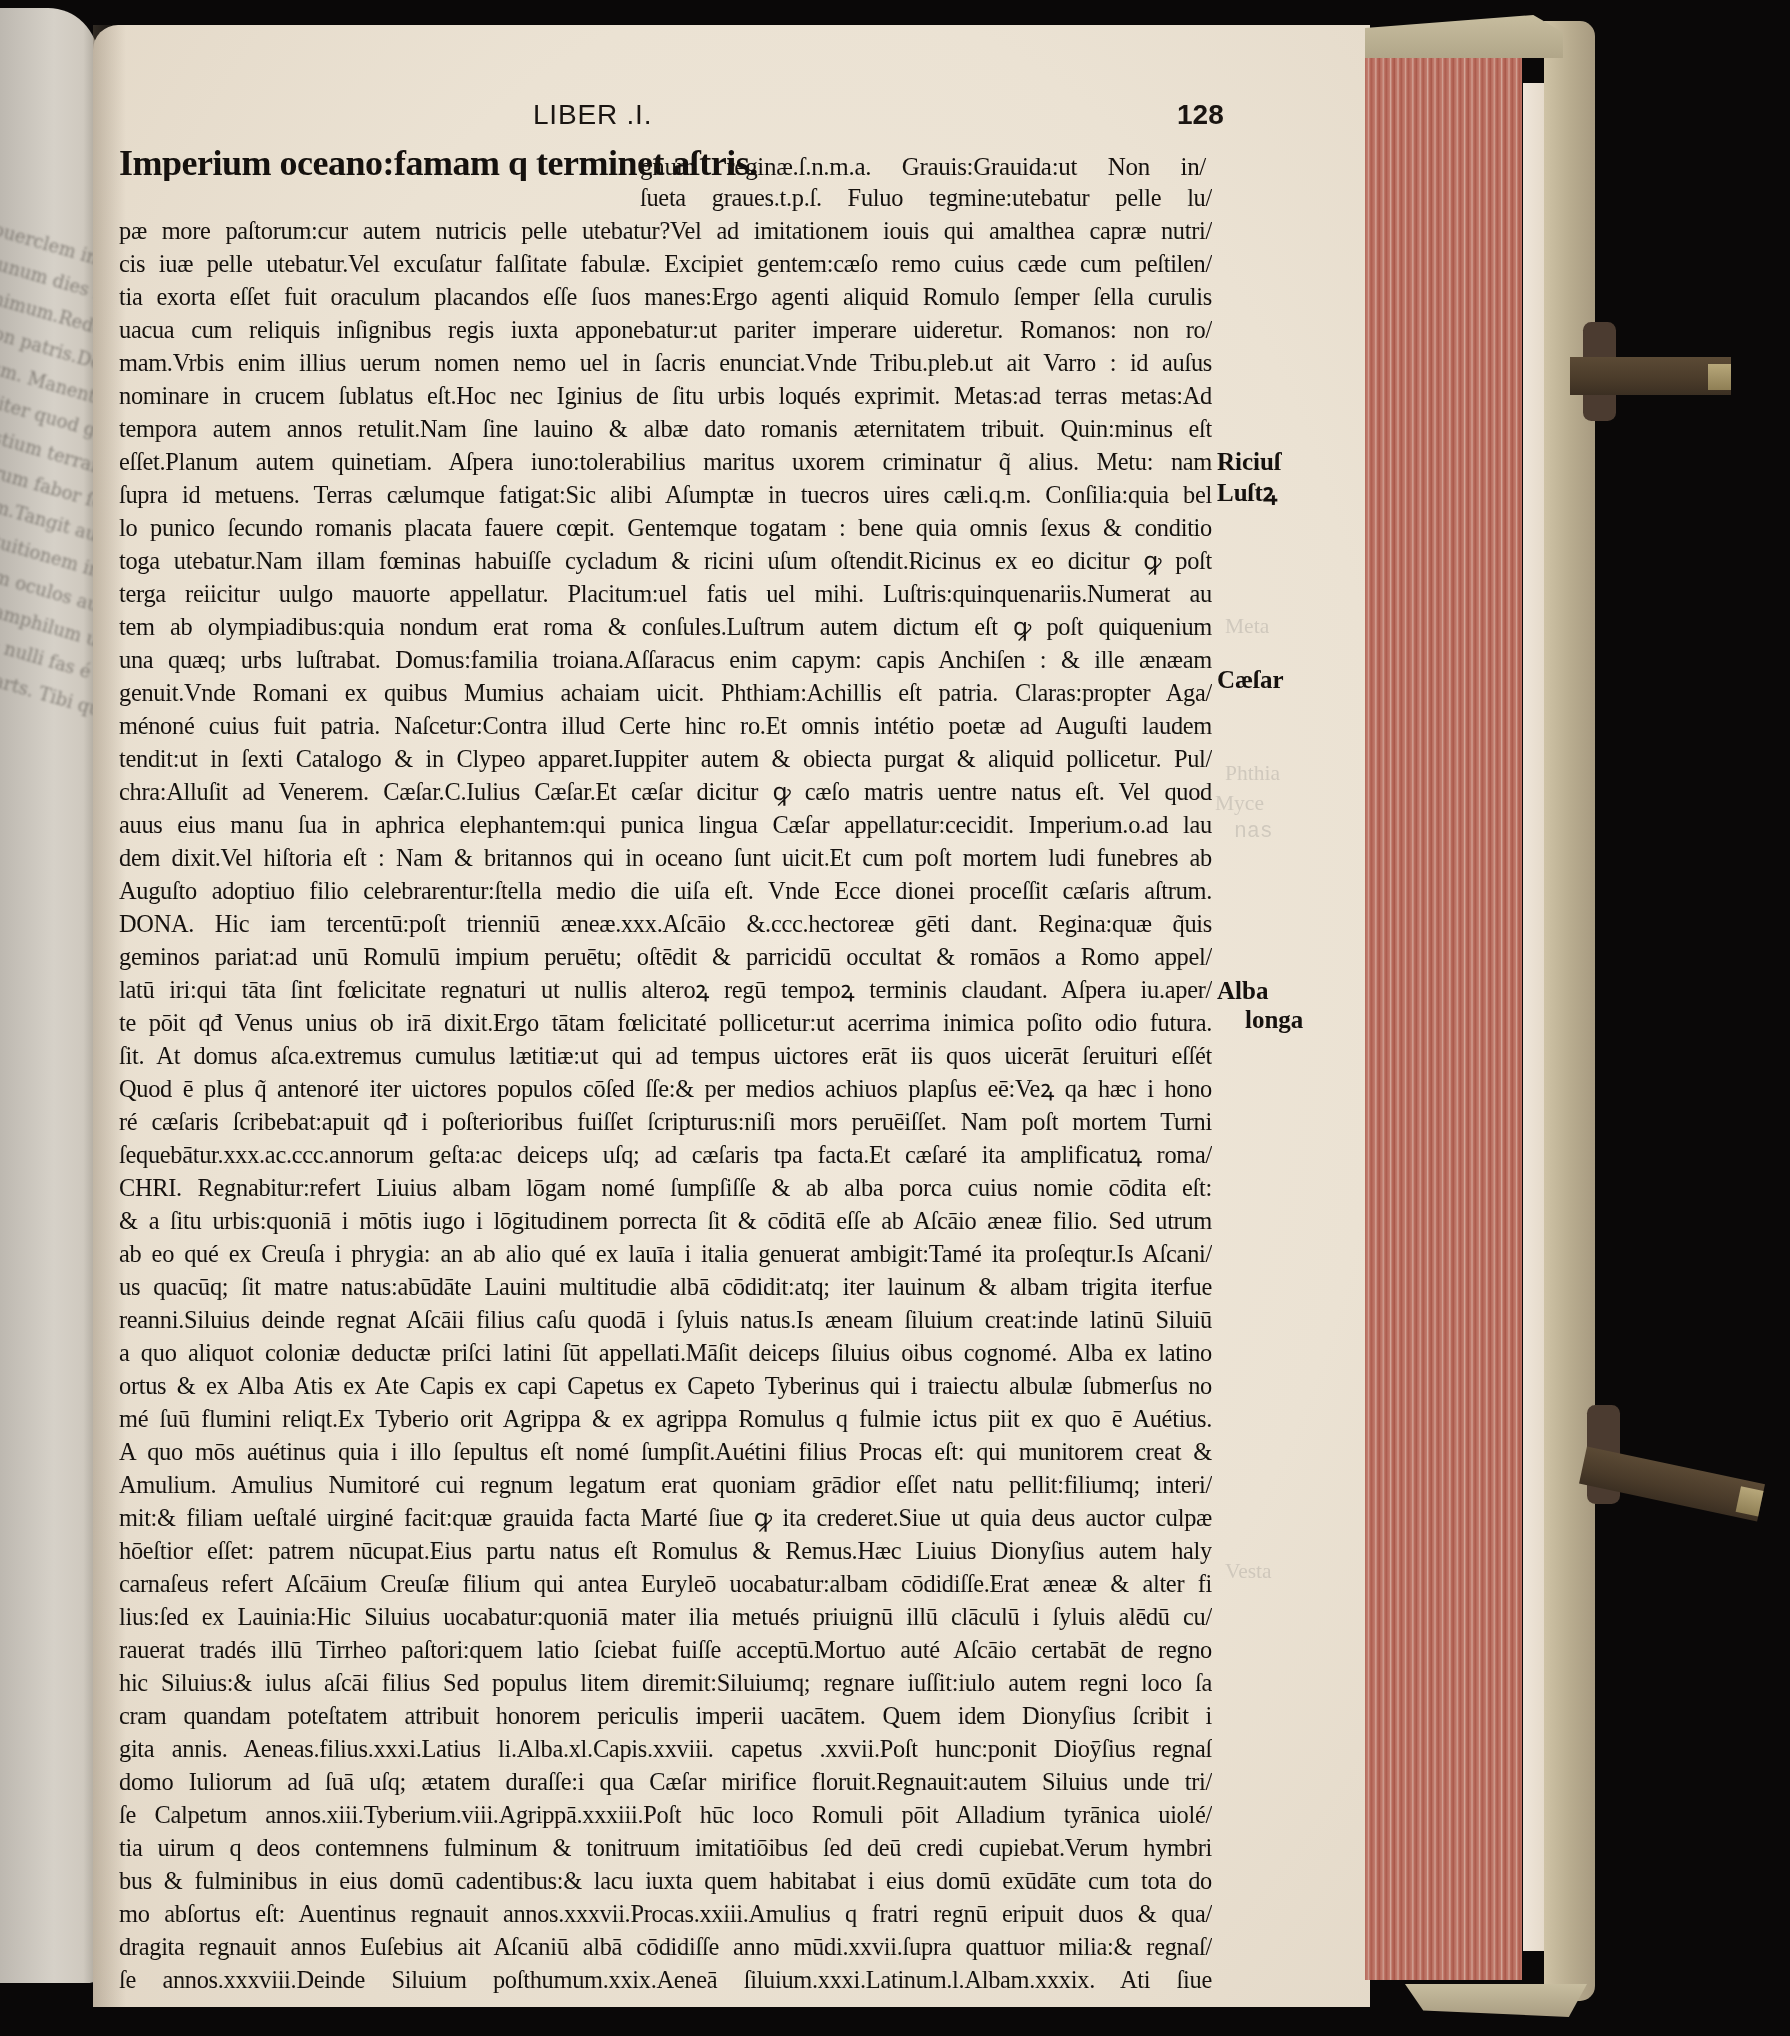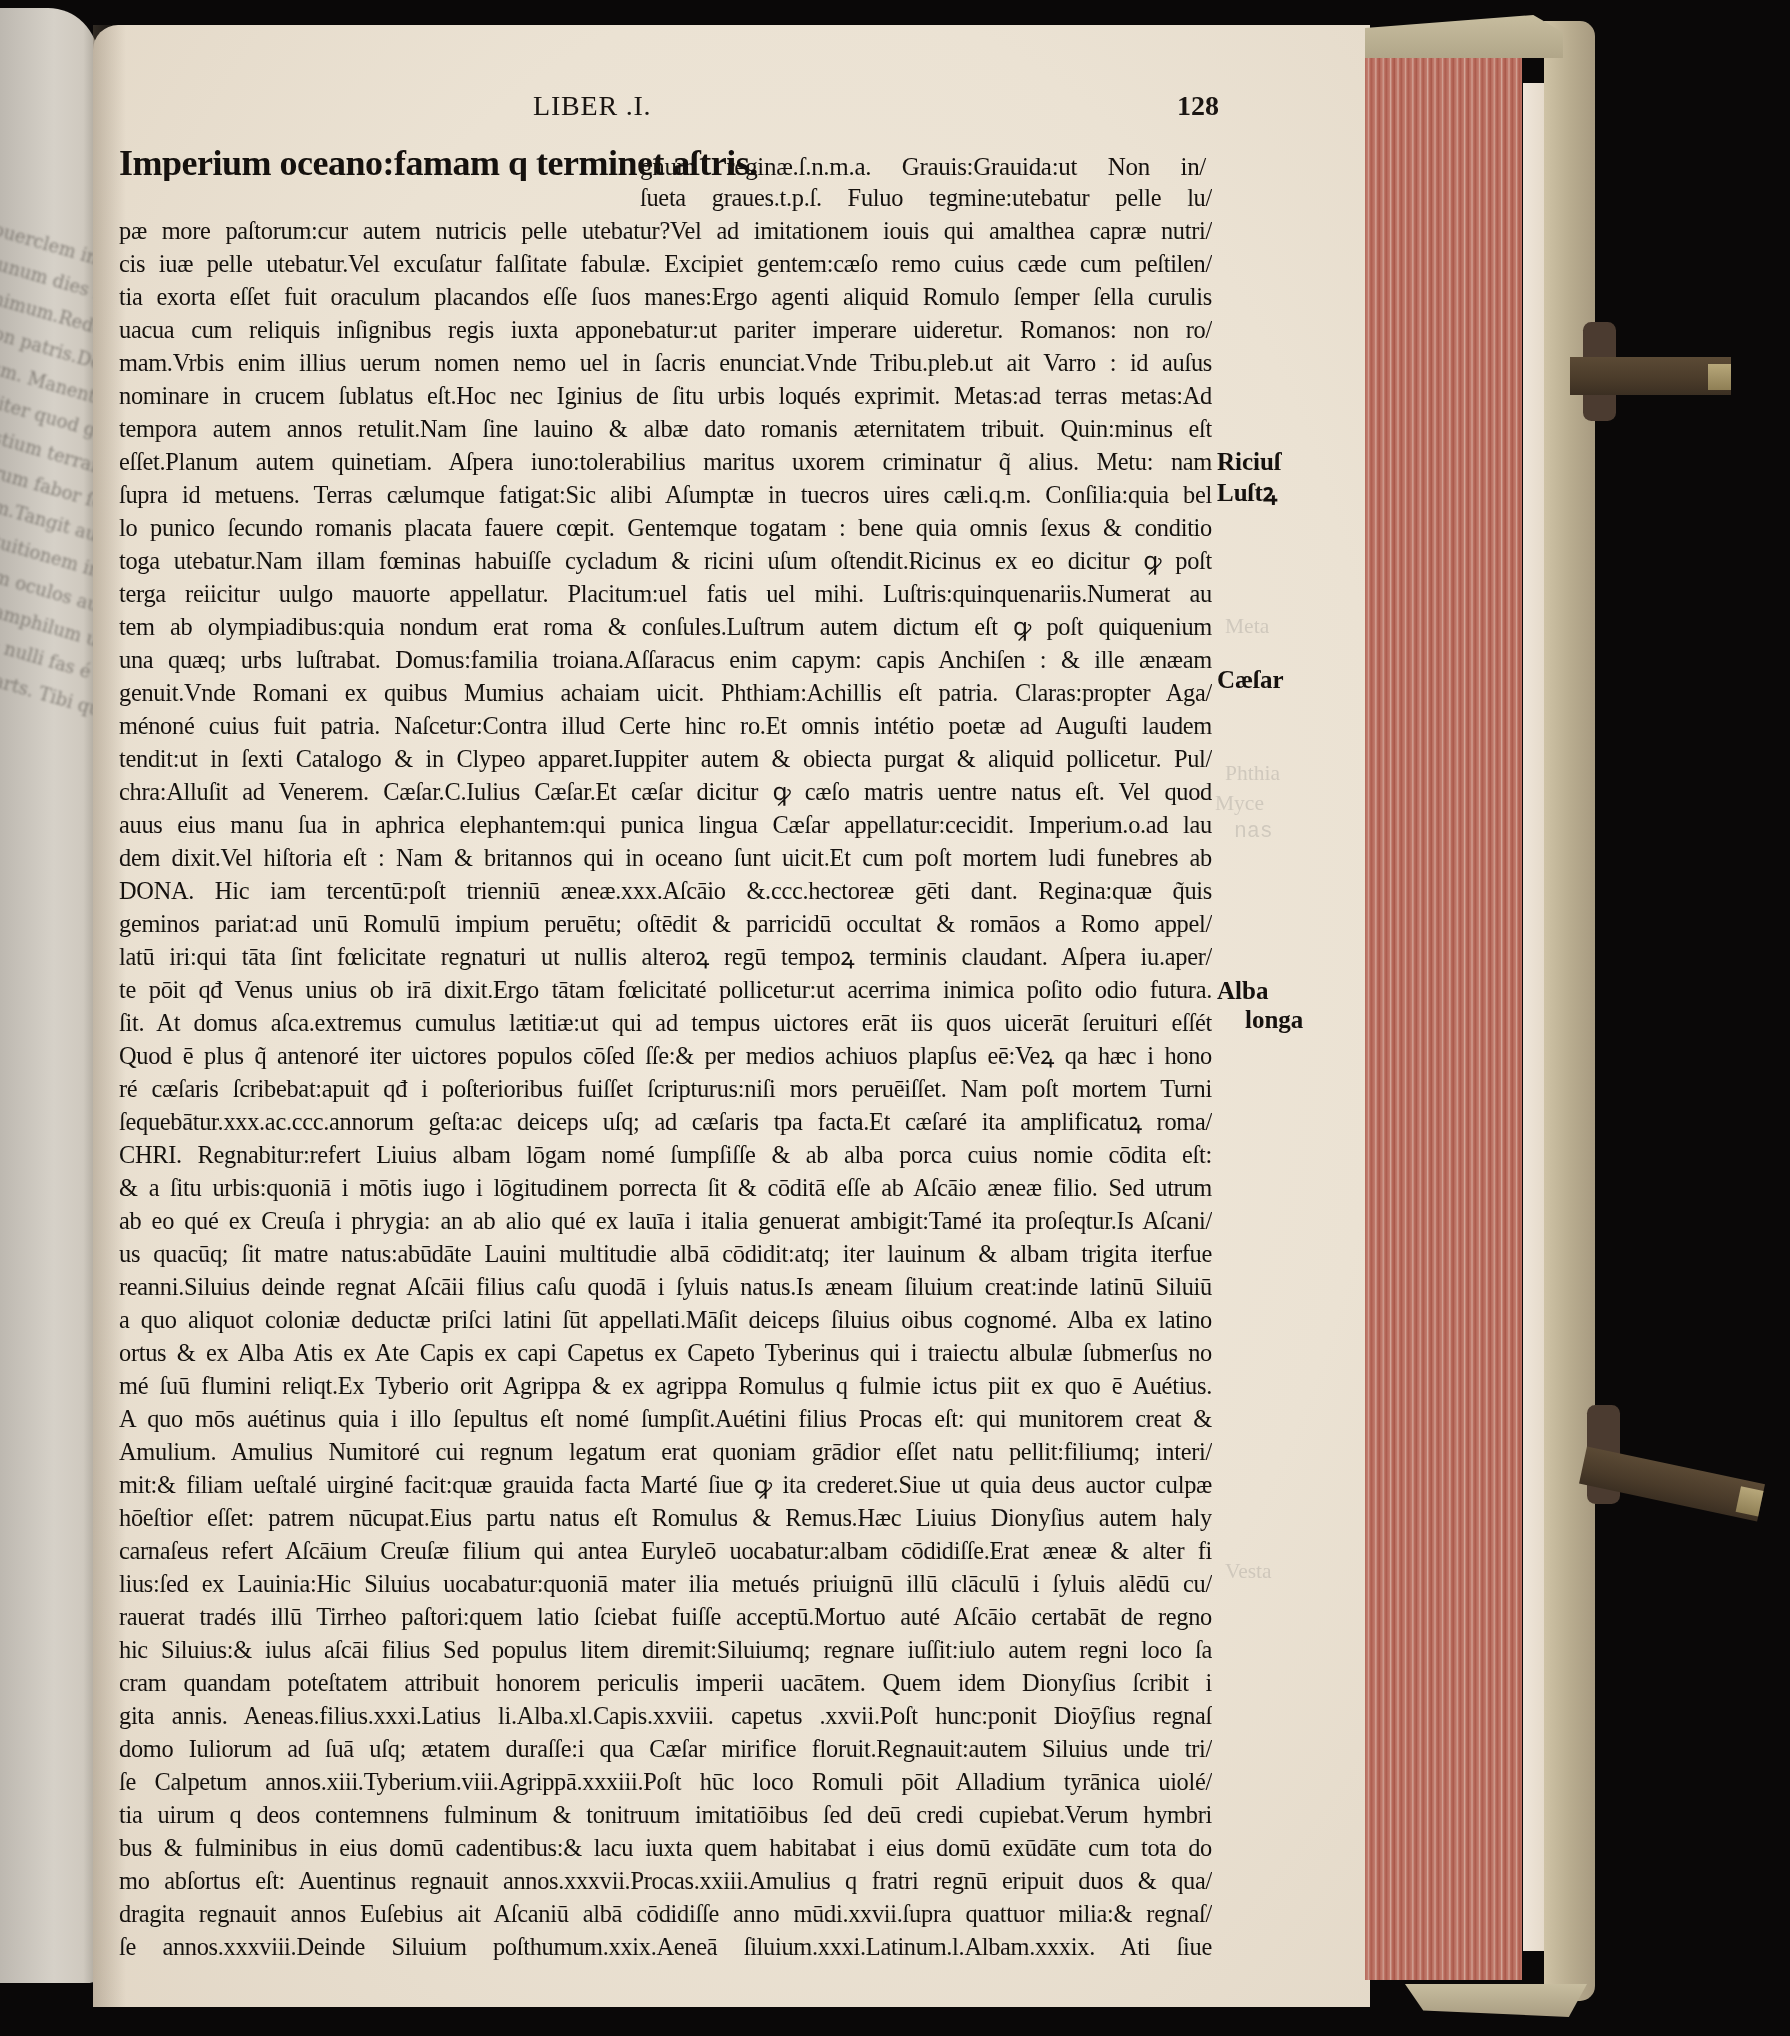--- a/index.html
+++ b/index.html
@@ -24,22 +24,22 @@
   .page {
     position:absolute; left:93px; top:25px; width:1277px; height:1982px;
     background:radial-gradient(ellipse at 55% 45%,#f1e9dc 0%,#ebe2d3 60%,#e2d7c6 100%);
     border-top-left-radius:25px;
   }
   .gutter-shadow {
     position:absolute; left:0; top:0; width:33px; height:100%;
     background:linear-gradient(90deg,rgba(120,105,85,.35),rgba(120,105,85,0));
   }
   .header {
-    position:absolute; top:65px; left:0; width:1277px; height:33px;
-    font-family:Liberation Serif, serif; color:#1a1512;
+    position:absolute; top:74px; left:0; width:1277px; height:33px;
+    font-family:Liberation Sans, sans-serif; color:#1a1512;
   }
   .header .title { position:absolute; left:440px; font-size:28px; letter-spacing:0.8px; }
   .header .folio { position:absolute; left:1084px; font-size:28px; font-weight:bold; }
   .text-block {
     position:absolute; left:26px; top:120px; width:1093px;
     font-family:"Liberation Serif",serif; color:#15110e;
   }
   .line {
     height:33px; line-height:33px; font-size:24.4px; white-space:nowrap;
     text-align:justify; text-align-last:justify; overflow:hidden;
@@ -137,20 +137,21 @@
       <div class="line">toga utebatur.Nam illam fœminas habuiſſe cycladum &amp; ricini uſum oſtendit.Ricinus ex eo dicitur ꝙ poſt</div>
       <div class="line">terga reiicitur uulgo mauorte appellatur. Placitum:uel fatis uel mihi. Luſtris:quinquenariis.Numerat au</div>
       <div class="line">tem ab olympiadibus:quia nondum erat roma &amp; conſules.Luſtrum autem dictum eſt ꝙ poſt quiquenium</div>
       <div class="line">una quæq; urbs luſtrabat. Domus:familia troiana.Aſſaracus enim capym: capis Anchiſen : &amp; ille ænæam</div>
       <div class="line">genuit.Vnde Romani ex quibus Mumius achaiam uicit. Phthiam:Achillis eſt patria. Claras:propter Aga/</div>
       <div class="line">ménoné cuius fuit patria. Naſcetur:Contra illud Certe hinc ro.Et omnis intétio poetæ ad Auguſti laudem</div>
       <div class="line">tendit:ut in ſexti Catalogo &amp; in Clypeo apparet.Iuppiter autem &amp; obiecta purgat &amp; aliquid pollicetur. Pul/</div>
       <div class="line">chra:Alluſit ad Venerem. Cæſar.C.Iulius Cæſar.Et cæſar dicitur ꝙ cæſo matris uentre natus eſt. Vel quod</div>
       <div class="line">auus eius manu ſua in aphrica elephantem:qui punica lingua Cæſar appellatur:cecidit. Imperium.o.ad lau</div>
       <div class="line">dem dixit.Vel hiſtoria eſt : Nam &amp; britannos qui in oceano ſunt uicit.Et cum poſt mortem ludi funebres ab</div>
+      <div class="line">Auguſto adoptiuo filio celebrarentur:ſtella medio die uiſa eſt. Vnde Ecce dionei proceſſit cæſaris aſtrum.</div>
       <div class="line">DONA. Hic iam tercentū:poſt trienniū æneæ.xxx.Aſcāio &amp;.ccc.hectoreæ gēti dant. Regina:quæ q̃uis</div>
       <div class="line">geminos pariat:ad unū Romulū impium peruētu; oſtēdit &amp; parricidū occultat &amp; romāos a Romo appel/</div>
       <div class="line">latū iri:qui tāta ſint fœlicitate regnaturi ut nullis alteroꝝ regū tempoꝝ terminis claudant. Aſpera iu.aper/</div>
       <div class="line">te pōit qđ Venus unius ob irā dixit.Ergo tātam fœlicitaté pollicetur:ut acerrima inimica poſito odio futura.</div>
       <div class="line">ſit. At domus aſca.extremus cumulus lætitiæ:ut qui ad tempus uictores erāt iis quos uicerāt ſeruituri eſſét</div>
       <div class="line">Quod ē plus q̃ antenoré iter uictores populos cōſed ſſe:&amp; per medios achiuos plapſus eē:Veꝝ qa hæc i hono</div>
       <div class="line">ré cæſaris ſcribebat:apuit qđ i poſterioribus fuiſſet ſcripturus:niſi mors peruēiſſet. Nam poſt mortem Turni</div>
       <div class="line">ſequebātur.xxx.ac.ccc.annorum geſta:ac deiceps uſq; ad cæſaris tpa facta.Et cæſaré ita amplificatuꝝ roma/</div>
       <div class="line">CHRI. Regnabitur:refert Liuius albam lōgam nomé ſumpſiſſe &amp; ab alba porca cuius nomie cōdita eſt:</div>
       <div class="line">&amp; a ſitu urbis:quoniā i mōtis iugo i lōgitudinem porrecta ſit &amp; cōditā eſſe ab Aſcāio æneæ filio. Sed utrum</div>

